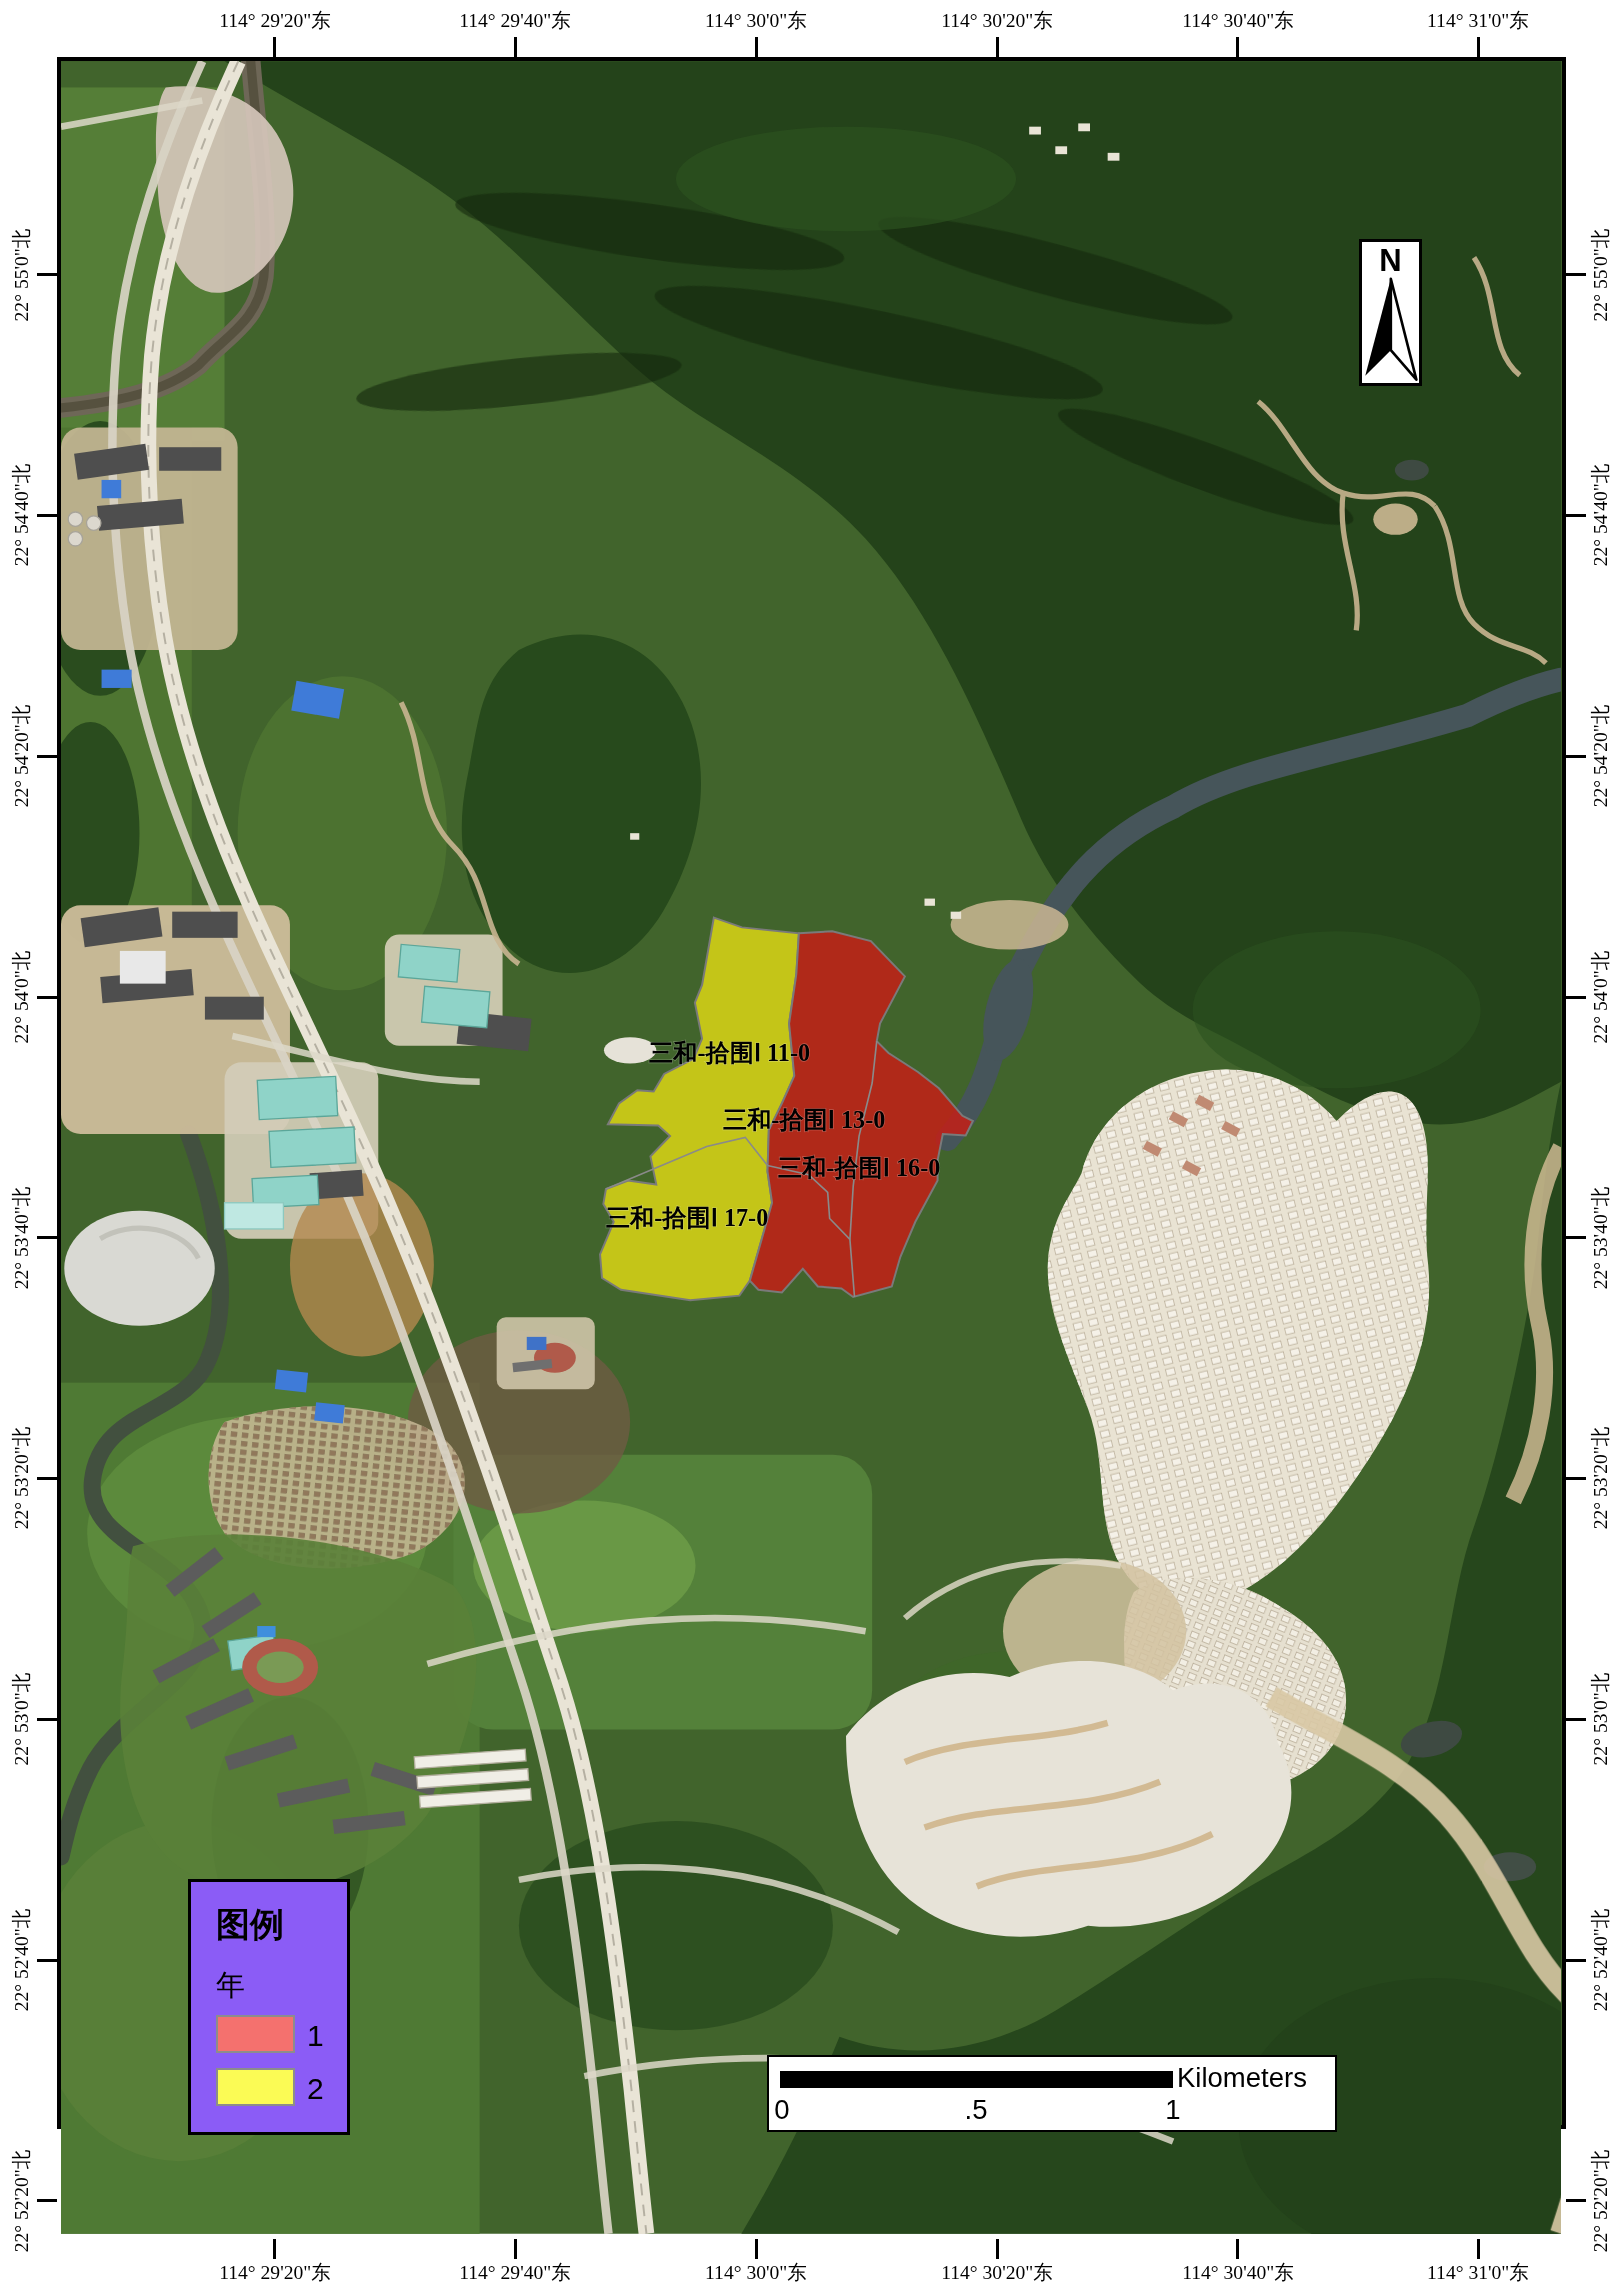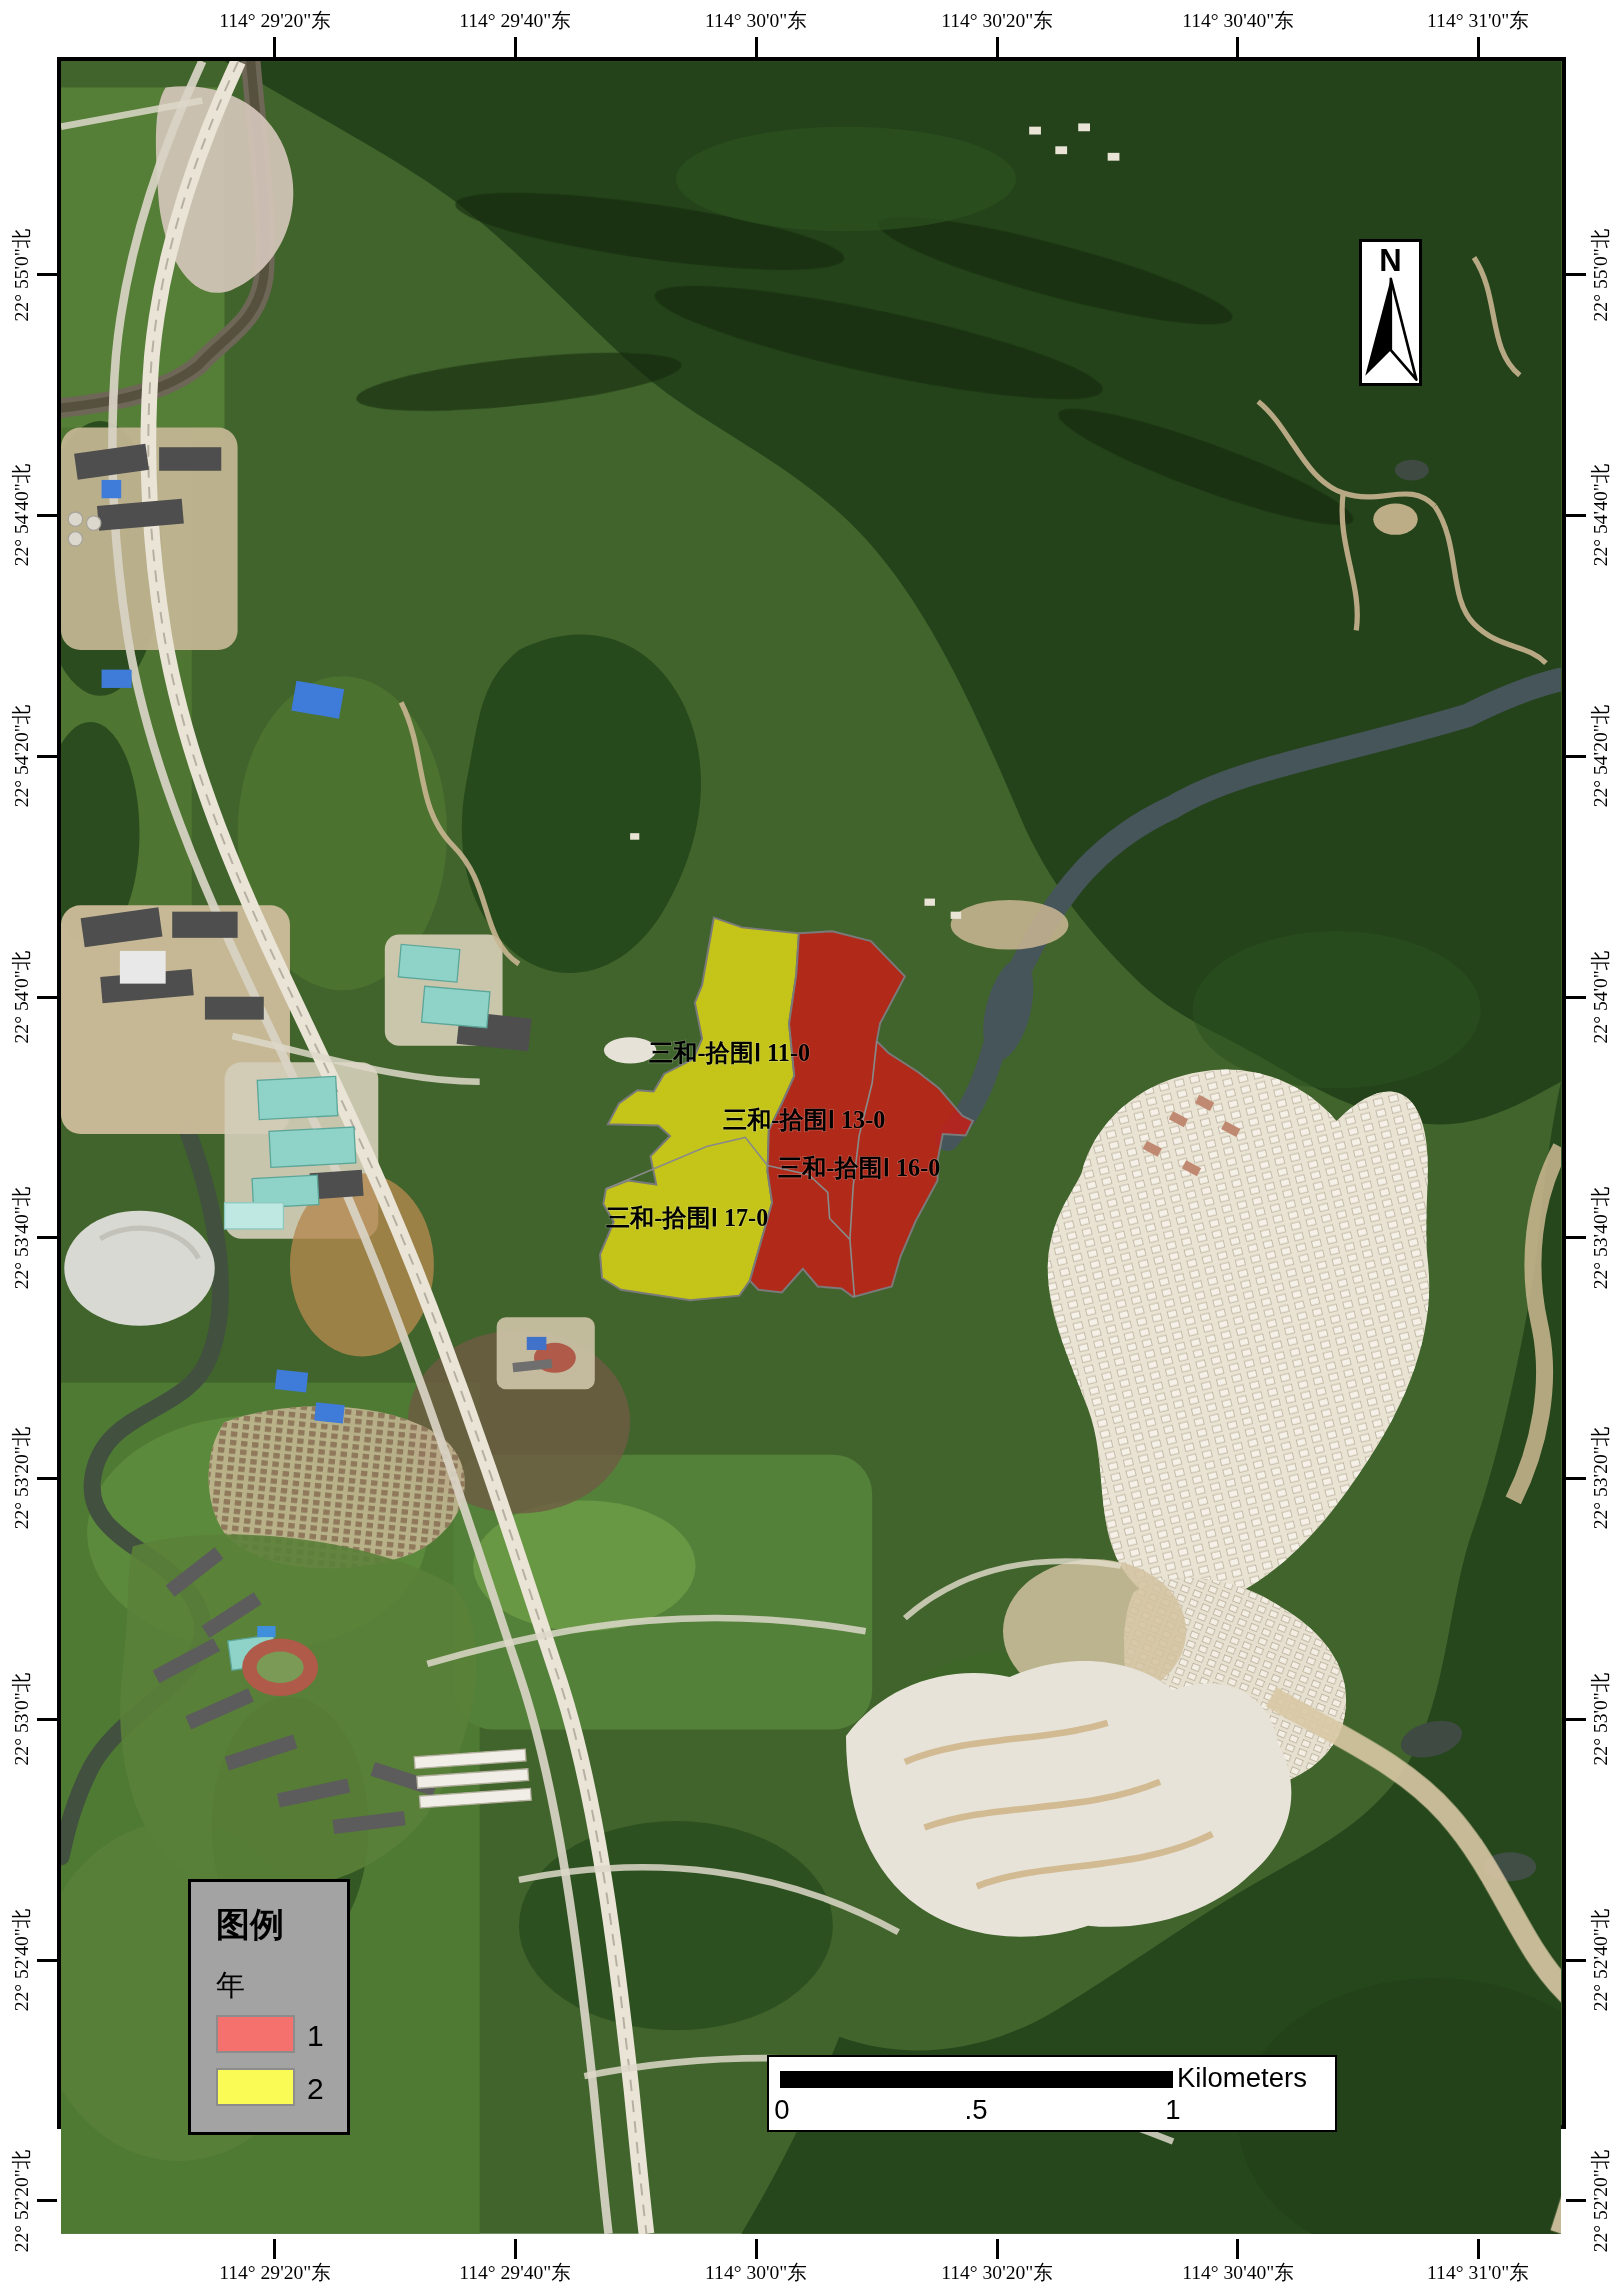--- a/index.html
+++ b/index.html
@@ -10,21 +10,21 @@
              border:4.6px solid #000;box-sizing:border-box;background:#3c5c28;}
   #map-frame svg{display:block;width:1500px;height:2173px;}
   
   .tick{position:absolute;background:#000;}
   .tick.h{width:2.6px;height:19.6px;}
   .tick.v{width:19.6px;height:2.6px;}
   .tlab{position:absolute;font-size:19.6px;line-height:19.6px;white-space:nowrap;}
   .tlab.top,.tlab.bot{transform:translateX(-50%);}
   .tlab.side{transform:translate(-50%,-50%) rotate(-90deg);}
   
-  #legend{position:absolute;left:188px;top:1879px;width:162px;height:256px;background:#a3a3a3;
+  #legend{position:absolute;left:188px;top:1879px;width:162px;height:256px;background:#8b5cf6;
           border:3.9px solid #000;box-sizing:border-box;}
   #legend .title{position:absolute;left:25px;top:19.6px;font-size:34px;font-weight:bold;}
   #legend .field{position:absolute;left:25px;top:84px;font-size:29px;}
   #legend .swatch{position:absolute;left:25px;width:79px;height:38px;border:2px solid #8c8c8c;box-sizing:border-box;}
   #legend .sw1{top:133px;background:#f4716e;}
   #legend .sw2{top:186px;background:#fbfb55;}
   #legend .ival{position:absolute;left:116px;font-size:30px;font-family:"Liberation Sans",sans-serif;}
   #legend .iv1{top:137px;}
   #legend .iv2{top:190px;}
   

